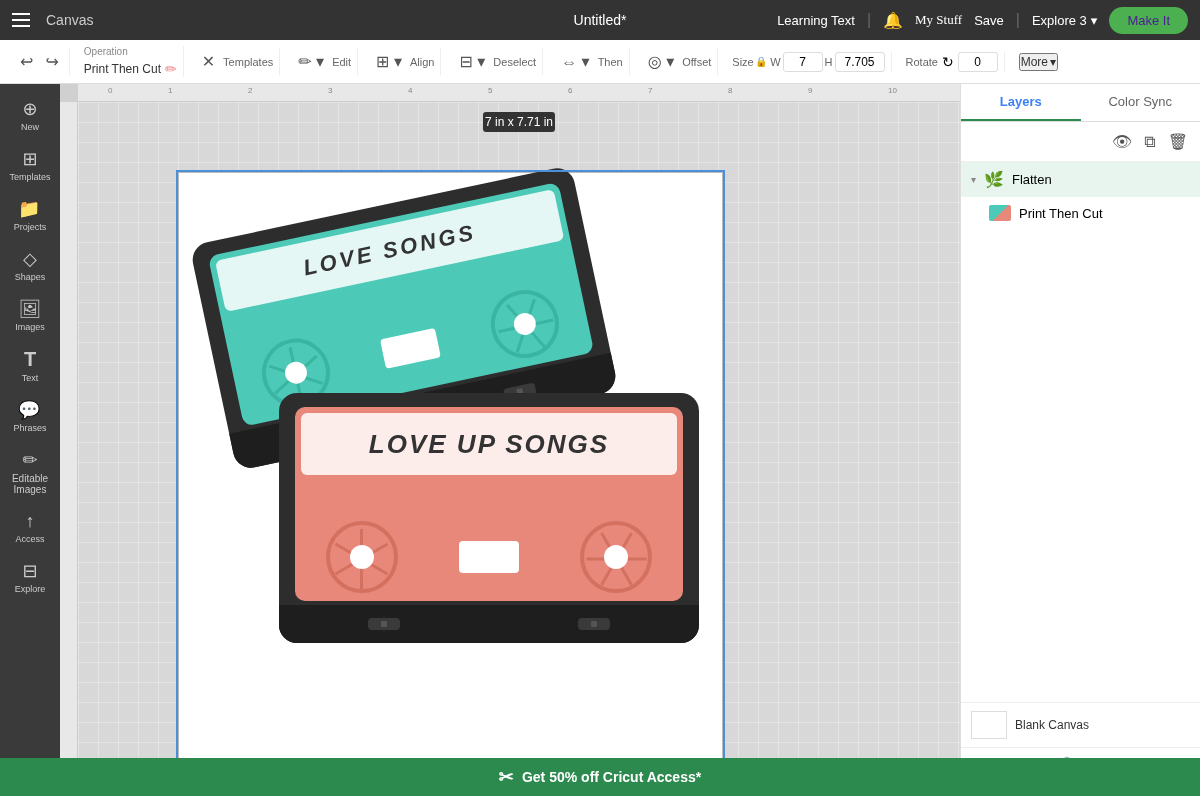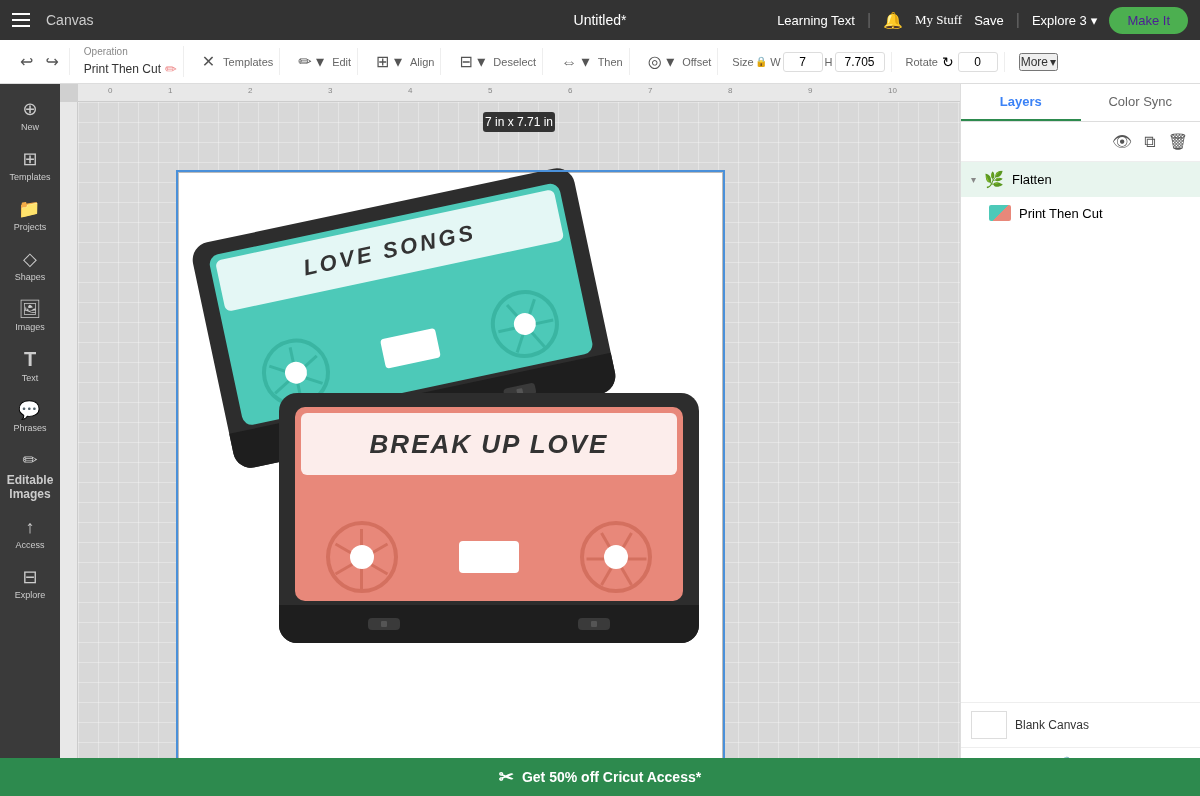--- a/index.html
+++ b/index.html
@@ -274,21 +274,21 @@
     <div class="sidebar-item">
       <span class="sidebar-icon" style="font-size:20px;font-weight:bold;">T</span>
       <span class="sidebar-label">Text</span>
     </div>
     <div class="sidebar-item">
       <span class="sidebar-icon">💬</span>
       <span class="sidebar-label">Phrases</span>
     </div>
     <div class="sidebar-item">
       <span class="sidebar-icon">✏</span>
-      <span class="sidebar-label" style="font-size:12px;font-weight:bold;">Editable Images</span>
+      <span class="sidebar-label" style="font-size:10px;">Editable Images</span>
     </div>
     <div class="sidebar-item">
       <span class="sidebar-icon">↑</span>
       <span class="sidebar-label">Access</span>
     </div>
     <div class="sidebar-item">
       <span class="sidebar-icon">⊟</span>
       <span class="sidebar-label">Explore</span>
     </div>
   </div>
@@ -364,21 +364,21 @@
           </div>
         </div>
 
         <div style="position:absolute;top:220px;left:100px;width:420px;height:250px;">
 
           <div style="width:100%;height:100%;background:#2d2d2d;border-radius:18px;position:relative;">
 
             <div style="position:absolute;top:14px;left:16px;right:16px;bottom:42px;background:#e8887a;border-radius:10px;">
 
               <div style="position:absolute;top:6px;left:6px;right:6px;height:62px;background:rgba(255,255,255,0.85);border-radius:6px;display:flex;align-items:center;justify-content:center;">
-                <span style="font-size:26px;font-weight:900;color:#333;letter-spacing:2px;font-style:italic;text-align:center;">BREAK UP LOVE</span>
+                <span style="font-size:26px;font-weight:900;color:#333;letter-spacing:2px;font-style:italic;text-align:center;">LOVE UP SONGS</span>
               </div>
 
               <div style="position:absolute;bottom:8px;left:0;right:0;display:flex;justify-content:space-around;align-items:center;">
 
                 <div style="width:72px;height:72px;background:#e8887a;border:4px solid #d4705f;border-radius:50%;display:flex;align-items:center;justify-content:center;position:relative;">
                   <div style="position:absolute;width:3px;height:30px;background:#d4705f;top:4px;left:calc(50% - 1.5px);transform-origin:bottom;transform:rotate(0deg);"></div>
                   <div style="position:absolute;width:3px;height:30px;background:#d4705f;top:4px;left:calc(50% - 1.5px);transform-origin:bottom;transform:rotate(60deg);"></div>
                   <div style="position:absolute;width:3px;height:30px;background:#d4705f;top:4px;left:calc(50% - 1.5px);transform-origin:bottom;transform:rotate(120deg);"></div>
                   <div style="position:absolute;width:3px;height:30px;background:#d4705f;top:4px;left:calc(50% - 1.5px);transform-origin:bottom;transform:rotate(180deg);"></div>
                   <div style="position:absolute;width:3px;height:30px;background:#d4705f;top:4px;left:calc(50% - 1.5px);transform-origin:bottom;transform:rotate(240deg);"></div>

